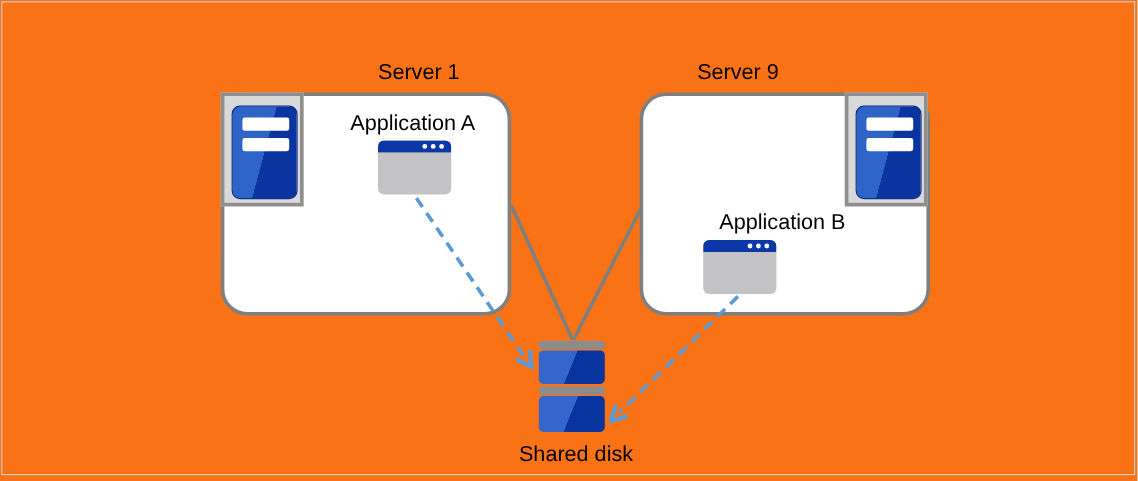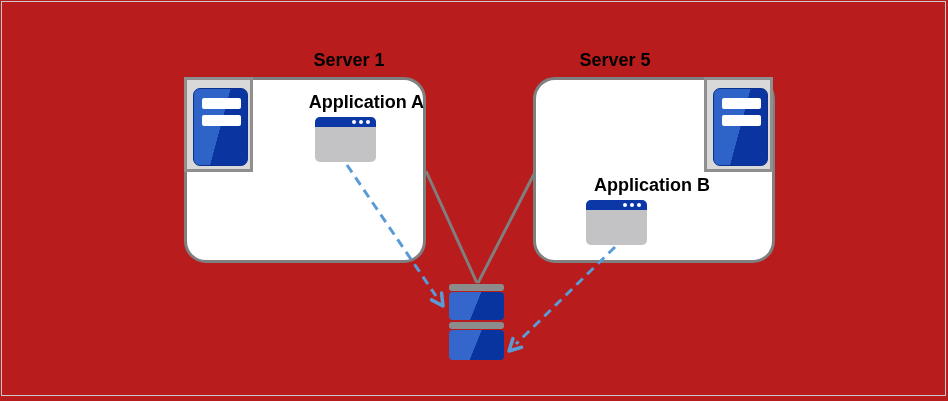--- a/index.html
+++ b/index.html
@@ -6,22 +6,21 @@
   html, body { background: #ffffff; }
   body {
     font-family: "Liberation Sans", sans-serif;
     width: 948px; height: 401px;
     position: relative;
     overflow: hidden;
   }
   .canvas {
     position: absolute; left: 0; top: 0;
     width: 948px; height: 401px;
-    background: #b91c1c;
-    font-weight: bold;
+    background: #f97316;
   }
   .canvas-border {
     position: absolute; left: 1px; top: 1px;
     width: 945px; height: 395px;
     border: 1px solid #c9c9c9;
     pointer-events: none;
   }
 
   
   .server-box {
@@ -108,21 +107,21 @@
   .lbl {
     position: absolute;
     width: 160px;
     text-align: center;
     font-size: 18px;
     color: #000000;
     white-space: nowrap;
   }
   .lbl.server1 { left: 269px; top: 50px; }
   .lbl.server2 { left: 535px; top: 50px; }
-  .lbl.appa    { left: 264px; top: 92px; text-align: right; }
+  .lbl.appa    { left: 264px; top: 92px; }
   .lbl.appb    { left: 536px; top: 175px; margin-left: 36px; }
   .lbl.disk-l  { left: 400px; top: 368px; }
 
   svg.overlay {
     position: absolute; left: 0; top: 0;
     width: 948px; height: 401px;
     pointer-events: none;
   }
 </style>
 </head>
@@ -150,37 +149,38 @@
       </div>
   </div>
 
   <div class="server-box s2"></div>
   <div class="icon-frame f2">
     <div class="tower">
       <span class="slot top"></span>
       <span class="slot bottom"></span>
     </div>
   </div>
-  <div class="lbl server2">Server 5</div>
+  <div class="lbl server2">Server 9</div>
   <div class="lbl appb">Application B</div>
   <div class="app-window b">
     <div class="titlebar"></div>
     <div class="dots">
         <i></i>
         <i></i>
         <i></i>
       </div>
   </div>
 
   <div class="disk">
     <div class="cap c1"></div>
     <div class="seg s1"></div>
     <div class="cap c2"></div>
     <div class="seg s2"></div>
   </div>
+  <div class="lbl disk-l">Shared disk</div>
 
   <svg class="overlay" viewBox="0 0 948 401">
 
     <line x1="426" y1="171" x2="477" y2="283" stroke="#7f7f7f" stroke-width="3"></line>
     <line x1="534" y1="174" x2="478" y2="283" stroke="#7f7f7f" stroke-width="3"></line>
 
     <line x1="347" y1="165" x2="436" y2="296" stroke="#5b9bd5" stroke-width="3" stroke-dasharray="9 6"></line>
     <path d="M441.6 293.1 L443 306 L431.5 299.9" fill="none" stroke="#5b9bd5" stroke-width="3.5" stroke-linecap="round" stroke-linejoin="round"></path>
 
     <line x1="615" y1="247" x2="516" y2="344" stroke="#5b9bd5" stroke-width="3" stroke-dasharray="9 6"></line>

